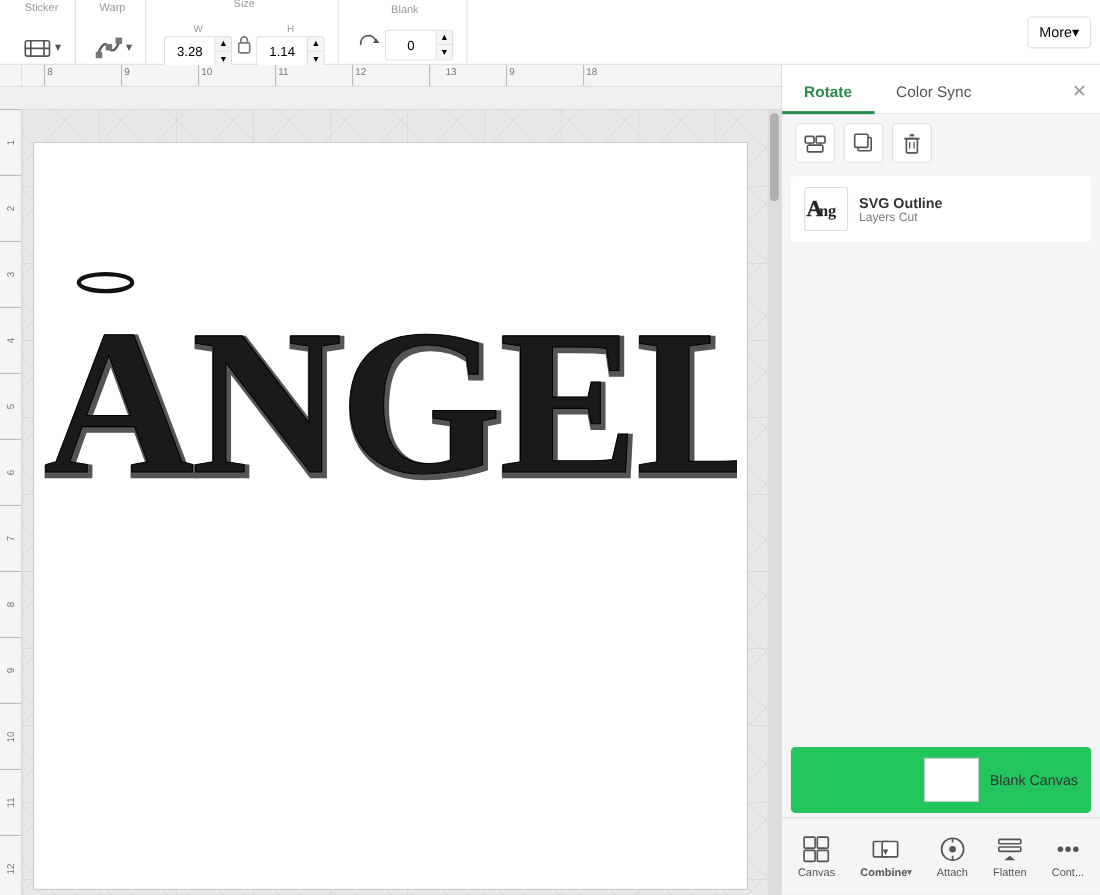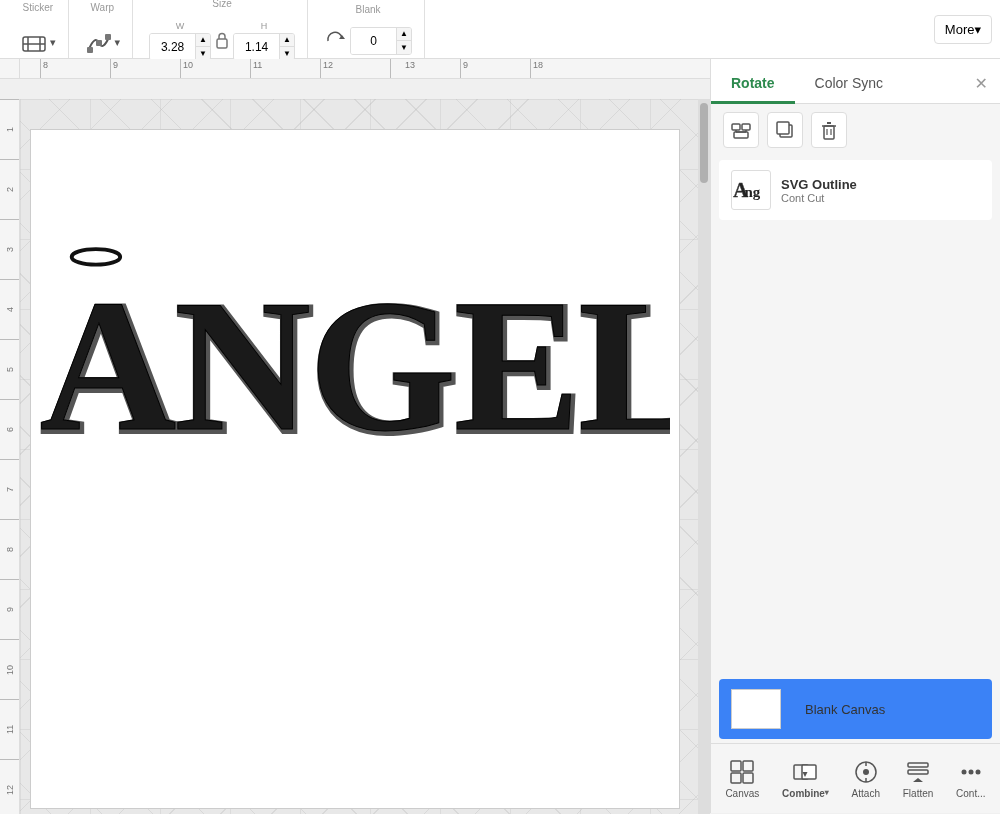--- a/index.html
+++ b/index.html
@@ -250,25 +250,26 @@
     .layer-type {
       font-size: 11px;
       color: #777;
     }
 
     
     #blank-canvas-item {
       display: flex;
       align-items: center;
       padding: 10px 12px;
-      background: #3b82f6;
+      background: #22c55e;
       margin: 4px 8px;
       border-radius: 4px;
-      gap: 24px;
+      gap: 10px;
       margin-top: auto;
+      justify-content: flex-end;
     }
     .blank-canvas-thumbnail {
       width: 50px;
       height: 40px;
       border: 1px solid #ccc;
       background: white;
     }
 
     
     #panel-bottom-toolbar {
@@ -559,21 +560,21 @@
 
     <div id="layer-item">
       <div class="layer-thumbnail">
         <svg viewBox="0 0 40 30" width="38" height="28">
           <text x="1" y="22" font-family="serif" font-weight="bold" font-size="22" fill="#222" stroke="#444" stroke-width="0.5">A</text>
           <text x="13" y="22" font-family="serif" font-weight="bold" font-size="16" fill="#222">ng</text>
         </svg>
       </div>
       <div class="layer-info">
         <div class="layer-name">SVG Outline</div>
-        <div class="layer-type">Cont Cut</div>
+        <div class="layer-type">Layers Cut</div>
       </div>
     </div>
 
     <div style="flex:1;"></div>
 
     <div id="blank-canvas-item">
       <div class="blank-canvas-thumbnail"></div>
       <span style="font-size:13px;color:#333;">Blank Canvas</span>
     </div>
 

